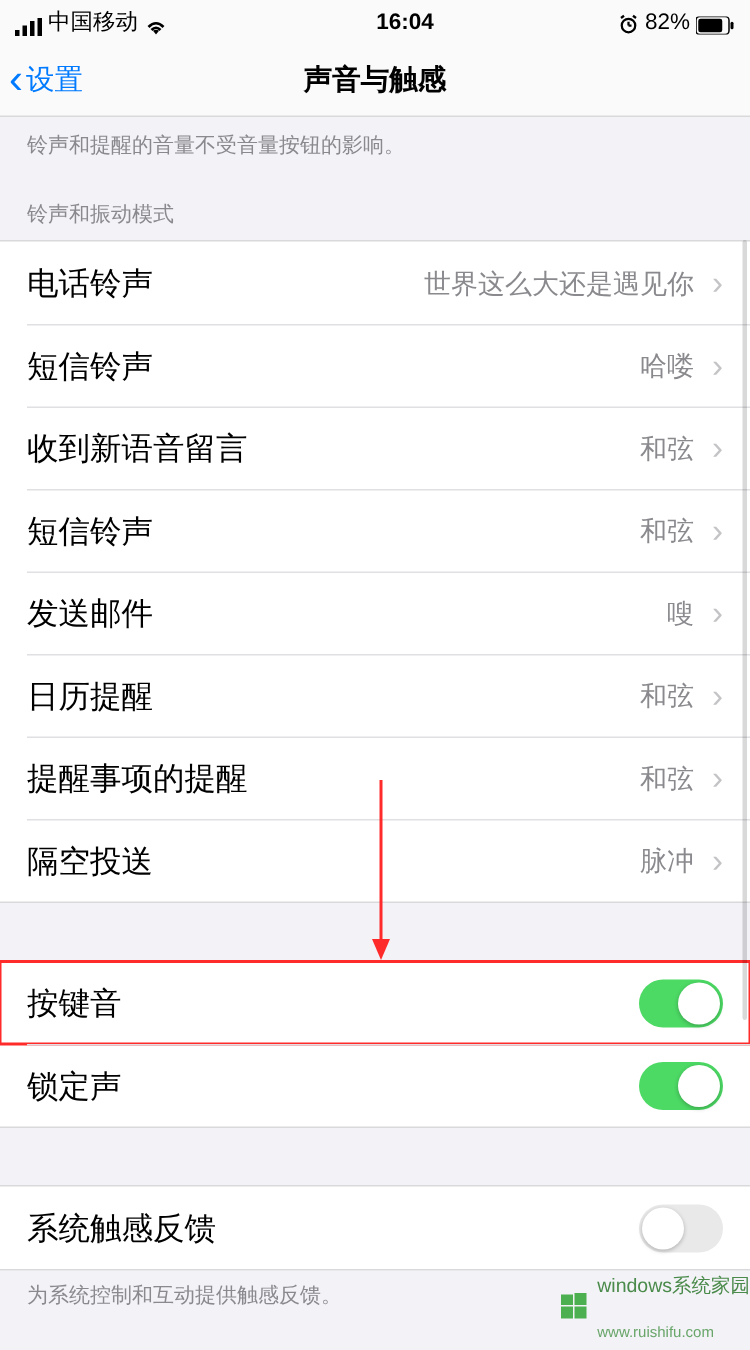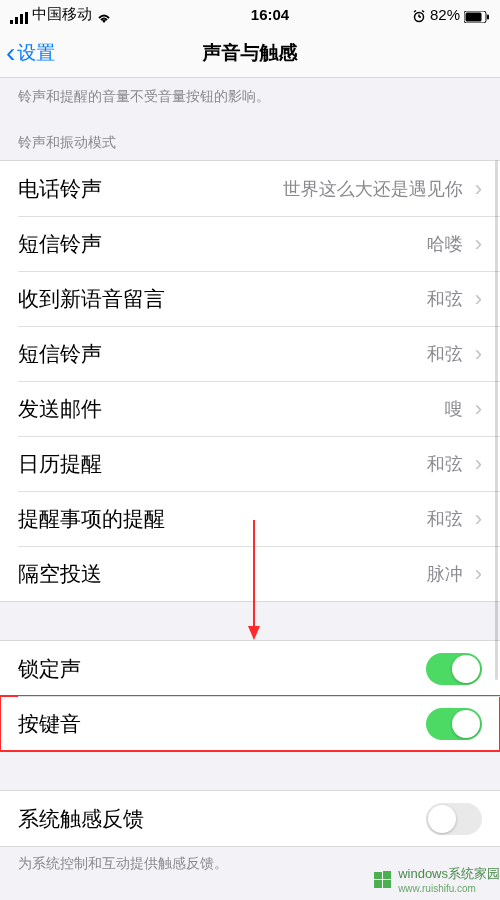--- a/index.html
+++ b/index.html
@@ -47,21 +47,21 @@
   .arrow-wrap { position: absolute; pointer-events: none; }
   .arrow-line { stroke: #ff2a2a; stroke-width: 2; fill: none; }
   .arrow-head { fill: #ff2a2a; }
 
   
   .gap { height: 38px; }
 
   
   .watermark { position: absolute; right: 0; bottom: 6px; display: flex; align-items: center; gap: 4px; font-size: 13px; color: #4a8a4a; }
   .watermark svg { flex-shrink: 0; }
-  .wm-sub { font-size: 10px; color: #6aa66a; display: block; }
+  .wm-sub { font-size: 10px; color: #6aa66a; display: block; margin-top: 17px; }
 
   
   .scroll-hint { position: absolute; right: 2px; top: 160px; width: 3px; height: 520px; background: rgba(0,0,0,0.15); border-radius: 2px; }
 </style>
 </head>
 <body>
 
 <div class="screen">
 
   <div class="status-bar">
@@ -164,29 +164,29 @@
       <span class="row-label">隔空投送</span>
       <span class="row-spacer"></span>
       <span class="row-value">脉冲</span>
       <span class="row-chevron">›</span>
     </div>
   </div>
 
   <div class="gap"></div>
 
   <div class="group">
-    <div class="row">
-      <span class="row-label">锁定声</span>
+    <div class="row highlight">
+      <span class="row-label">按键音</span>
       <span class="row-spacer"></span>
       <span class="toggle on">
           <span class="knob"></span>
         </span>
     </div>
-    <div class="row highlight">
-      <span class="row-label">按键音</span>
+    <div class="row">
+      <span class="row-label">锁定声</span>
       <span class="row-spacer"></span>
       <span class="toggle on">
           <span class="knob"></span>
         </span>
     </div>
   </div>
 
   <div class="gap"></div>
 
   <div class="group">

